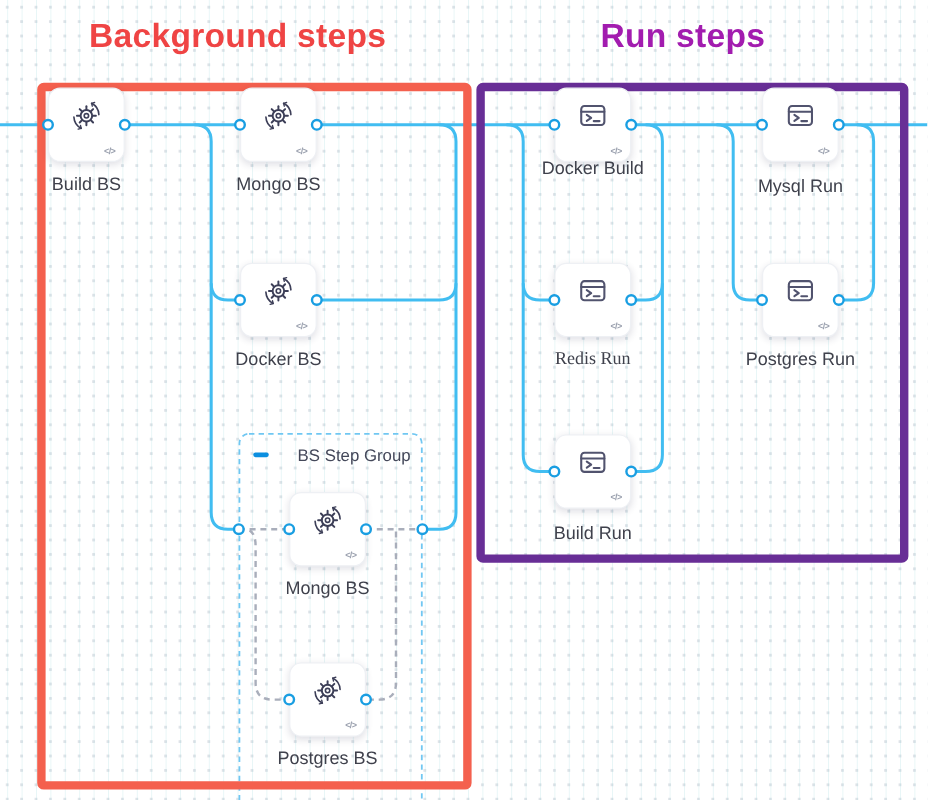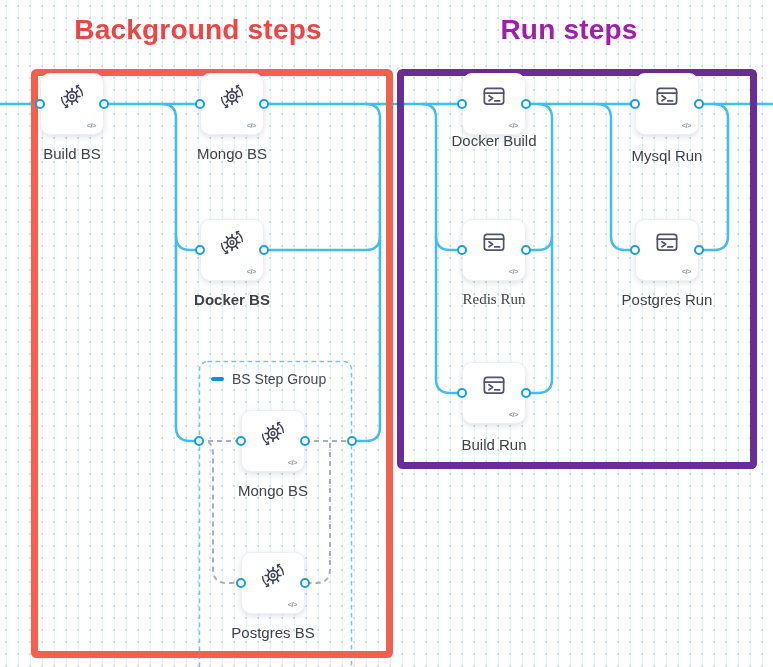--- a/index.html
+++ b/index.html
@@ -35,21 +35,21 @@
     font-size:7.5px;color:#9aa0ae;letter-spacing:-0.5px;font-weight:bold;
   }
   .nlabel{
     position:absolute;z-index:2;width:140px;text-align:center;
     font-size:15px;color:#3f414c;
   }
   .dot{
     position:absolute;z-index:5;width:6px;height:6px;border-radius:50%;
     background:#ffffff;border:2.6px solid #199ee2;box-sizing:content-box;
   }
-  .grp-label-row{position:absolute;z-index:2;display:flex;align-items:center;gap:8px;}
+  .grp-label-row{position:absolute;z-index:2;display:flex;align-items:center;gap:24px;}
   .grp-dash{width:13px;height:3.5px;border-radius:2px;background:#0b8fe0;cursor:pointer;}
   .grp-text{font-size:14px;color:#44485a;font-weight:500;}
 </style>
 </head>
 <body>
 
 <div class="canvas"></div>
 
 <svg width="0" height="0" style="position:absolute">
   <defs>
@@ -177,21 +177,21 @@
   <svg class="ic" width="27" height="27">
       <use href="#i-bg"></use>
     </svg>
   <span class="code">&lt;/&gt;</span>
 </div>
 
 <div class="nlabel" style="left:2px;top:145px;">Build BS</div>
 <div class="nlabel" style="left:162px;top:145px;">Mongo BS</div>
 <div class="nlabel" style="left:424px;top:132px;">Docker Build</div>
 <div class="nlabel" style="left:597px;top:147px;">Mysql Run</div>
-<div class="nlabel" style="left:162px;top:291px;font-weight:bold;">Docker BS</div>
+<div class="nlabel" style="left:162px;top:291px;">Docker BS</div>
 <div class="nlabel" style="left:424px;top:291px;font-family:Liberation Serif, serif;">Redis Run</div>
 <div class="nlabel" style="left:597px;top:291px;">Postgres Run</div>
 <div class="nlabel" style="left:424px;top:436px;">Build Run</div>
 <div class="nlabel" style="left:203px;top:482px;">Mongo BS</div>
 <div class="nlabel" style="left:203px;top:624px;">Postgres BS</div>
 
 <div class="dot" style="left:34.5px;top:98.5px;"></div>
 <div class="dot" style="left:98.5px;top:98.5px;"></div>
 <div class="dot" style="left:194.5px;top:98.5px;"></div>
 <div class="dot" style="left:258.5px;top:98.5px;"></div>

